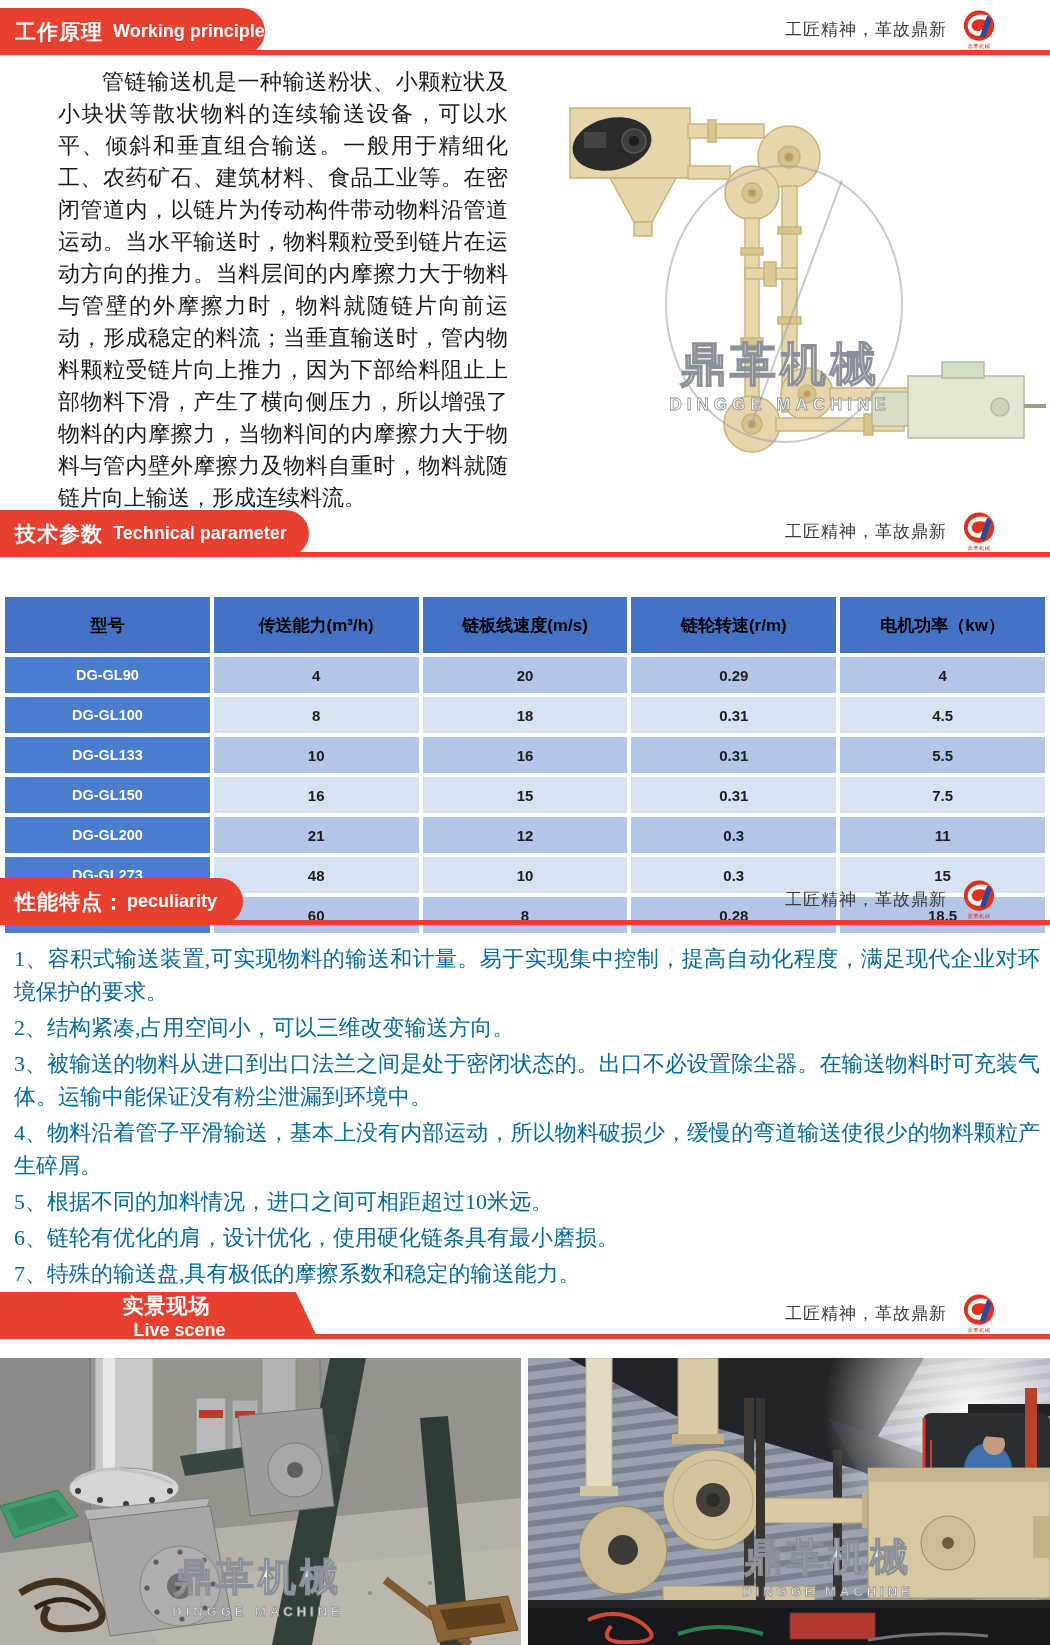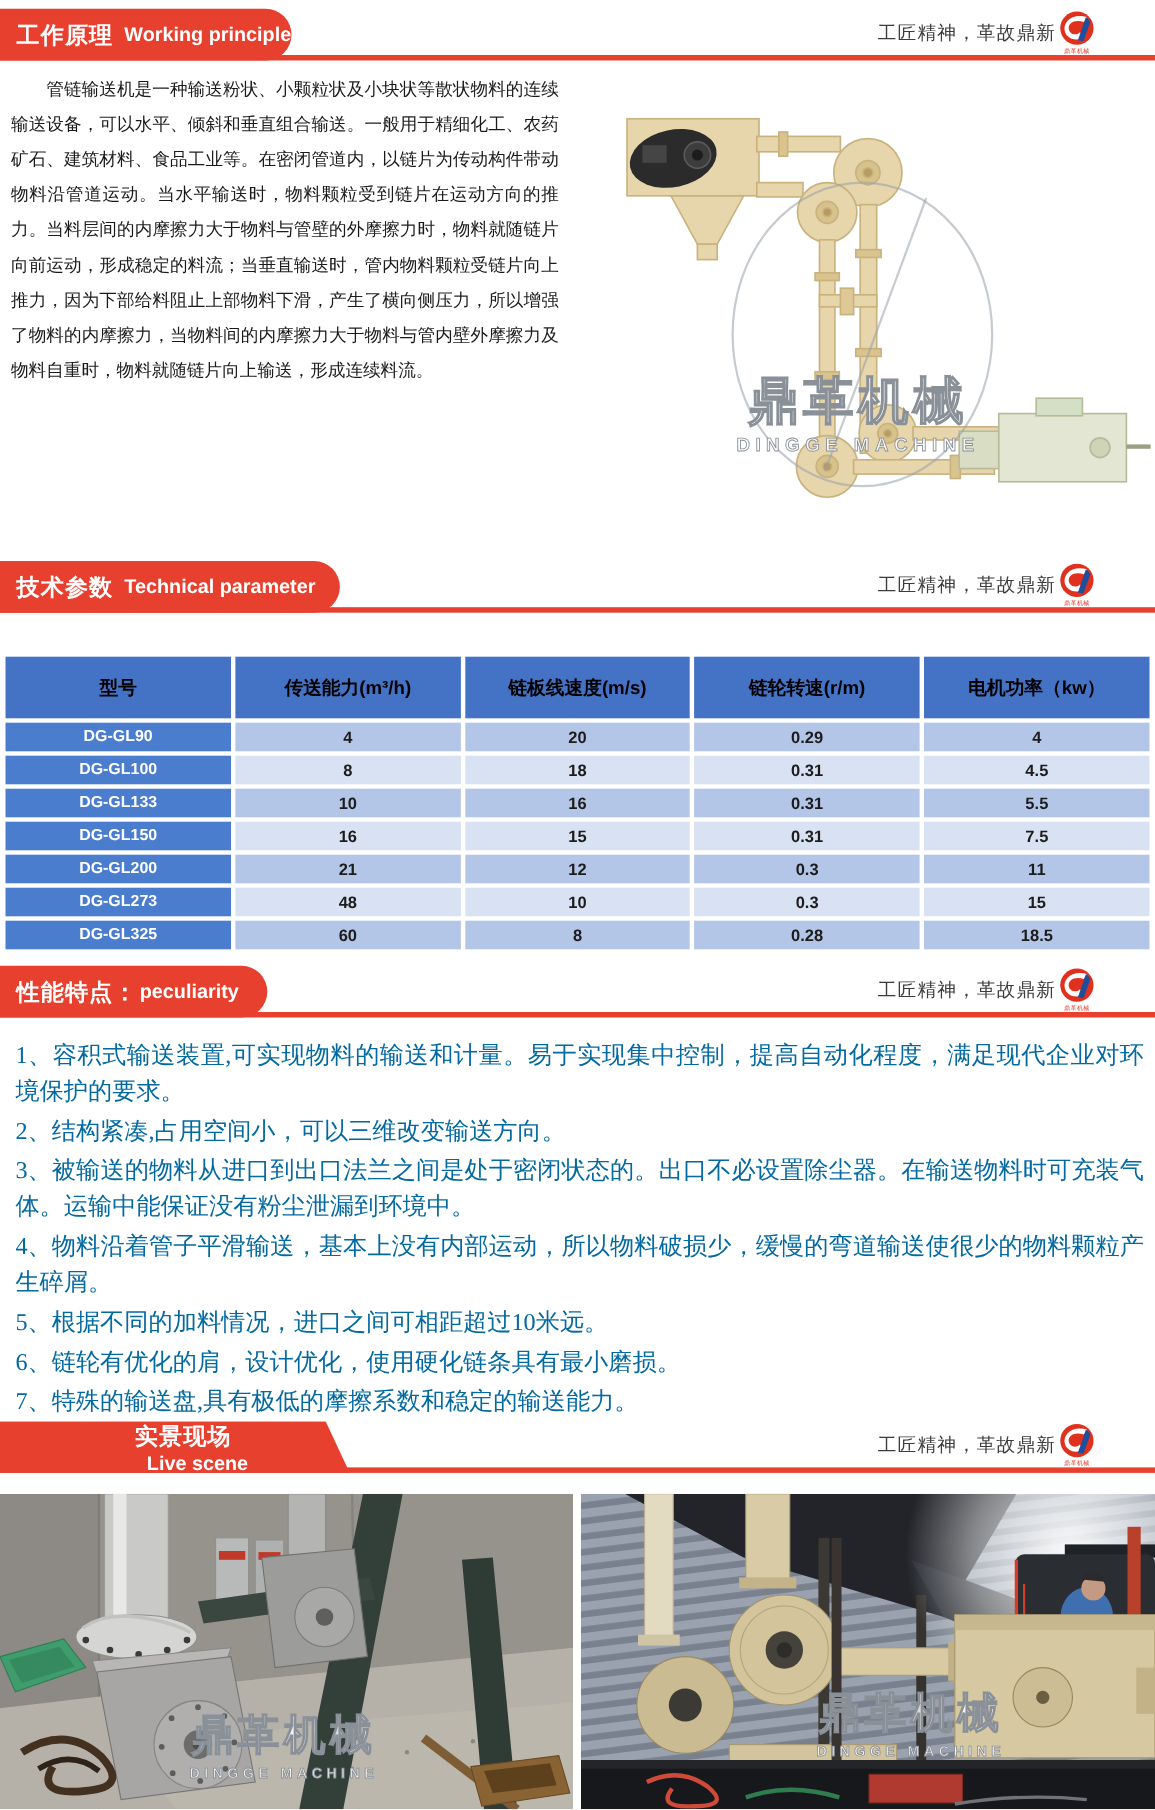--- a/index.html
+++ b/index.html
@@ -13,40 +13,40 @@
   
   .banner{position:absolute;left:0;width:1050px;height:47px;}
   .banner-line{position:absolute;left:0;right:0;bottom:0;height:5px;background:var(--banner-red,#e8402f);}
   .banner-red{position:absolute;left:0;top:0;height:47px;background:var(--banner-red,#e8402f);
     color:#fff;display:flex;align-items:center;padding-left:15px;
     border-radius:0 24px 24px 0;}
   .banner-red.slant{border-radius:0;clip-path:polygon(0 0,296px 0,318px 100%,0 100%);flex-direction:column;}
   .banner-red .cn{font-size:21px;font-weight:bold;letter-spacing:1px;}
   .banner-red .en{font-size:18px;font-weight:bold;margin-left:10px;}
   .banner-red .en.wide-gap{margin-left:26px;}
-  .banner-right{position:absolute;right:52px;top:0;height:42px;display:flex;align-items:center;gap:0;}
+  .banner-right{position:absolute;right:52px;top:0;height:42px;display:flex;align-items:center;gap:13px;}
   .slogan{font-size:17px;color:#3c3c3c;letter-spacing:1px;}
   .logo{position:relative;width:38px;height:38px;display:inline-block;}
   .logo svg{display:block;width:38px;height:33px;}
   .logo-sub{position:absolute;left:0;right:0;top:32px;text-align:center;font-size:6px;color:var(--logo-red,#e0301e);
     letter-spacing:.5px;white-space:nowrap;transform:scale(.9);}
 
   
   .wp-content{position:absolute;top:62px;left:0;width:1050px;height:440px;display:flex;}
   .wp-text{width:512px;padding:4px 4px 0 10px;font-family:Liberation Sans, sans-serif;
-    font-size:16px;line-height:32px;color:#1a1a1a;text-align:justify;text-indent:2em;}
+    font-size:22px;line-height:32px;color:#1a1a1a;text-align:justify;text-indent:2em;margin-left:48px;}
   .wp-figure{width:538px;height:438px;position:relative;}
 
   
   .param-table{position:absolute;top:597px;left:5px;width:1040px;}
   .tr{display:flex;gap:4px;margin-bottom:4px;}
   .tr .cell{flex:1;display:flex;align-items:center;justify-content:center;}
   .tr.head .cell{height:56px;background:var(--table-header-blue,#4472c4);color:#000000;
     font-size:17px;font-weight:bold;}
-  .tr.data .cell{height:26px;font-size:15px;font-weight:bold;color:#1c1c1c;}
+  .tr.data .cell{height:36px;font-size:15px;font-weight:bold;color:#1c1c1c;}
   .tr.data .cell.model{background:var(--row-label-blue,#4a7dce);color:#fff;font-size:14.5px;}
   .tr.data.dark .cell:not(.model){background:var(--row-dark,#b4c6e7);}
   .tr.data.light .cell:not(.model){background:var(--row-light,#d9e2f3);}
 
   
   .features{position:absolute;top:942px;left:14px;width:1026px;font-family:var(--f-serif);
     font-size:22px;line-height:33px;color:#0369a1;text-align:justify;}
   .feature{margin-bottom:3px;}
 
   

